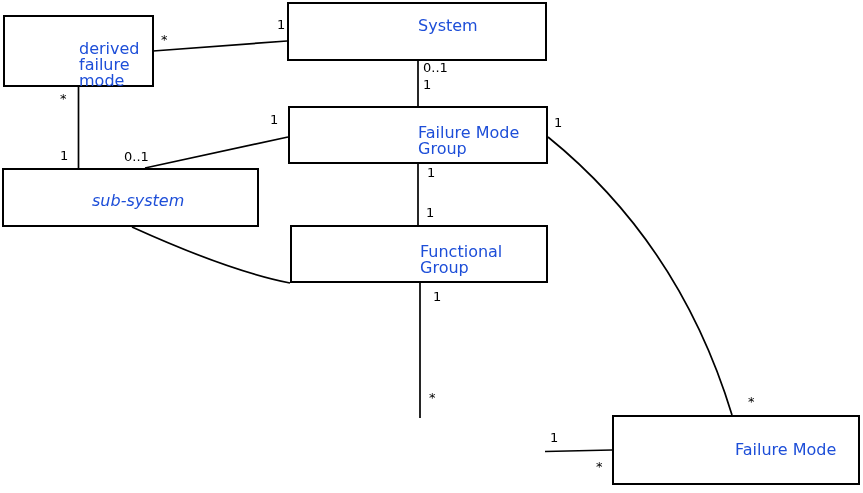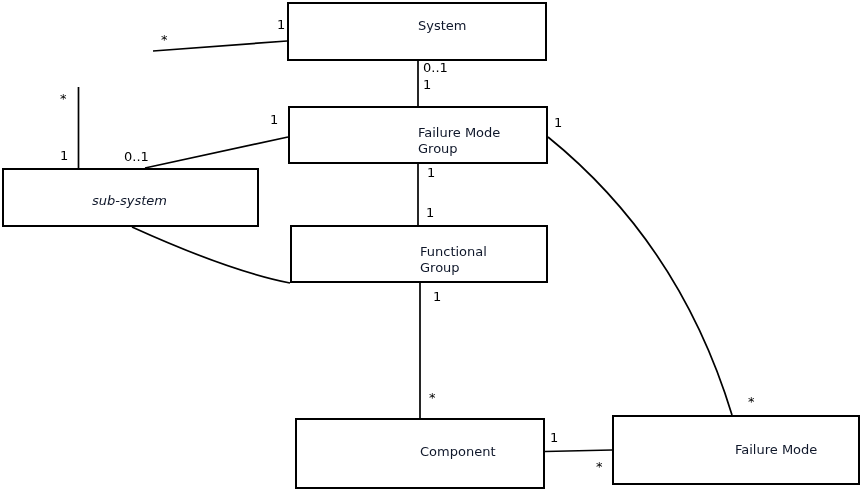--- a/index.html
+++ b/index.html
@@ -23,24 +23,24 @@
     fill: none;
   }
   .node {
     position: absolute;
     box-sizing: border-box;
     border: 2px solid #000000;
     background: #ffffff;
   }
   .node-label {
     position: absolute;
-    font-size: 13px;
+    font-size: 16px;
     line-height: 16px;
     white-space: pre-line;
-    color: #0f172a;
+    color: #1d4ed8;
   }
   .mult {
     position: absolute;
     font-size: 13px;
     line-height: 16px;
     color: #000000;
     white-space: nowrap;
   }
 </style>
 </head>
@@ -53,42 +53,44 @@
     <path d="M78.5 87 L78.5 168"></path>
     <path d="M145 168 L288 137"></path>
     <path d="M418 61 L418 106"></path>
     <path d="M418 164 L418 225"></path>
     <path d="M420 283 L420 418"></path>
     <path d="M545 451.5 L612 450"></path>
     <path d="M548 137 Q680 244 732 415"></path>
     <path d="M132 227 Q229 271 290 283"></path>
   </svg>
 
+  <div class="node" style="left:3px; top:15px; width:151px; height:72px;">
+    <span class="node-label" style="left:74px; top:24px;">derived
+failure
+mode</span>
+  </div>
 
   <div class="node" style="left:287px; top:2px; width:260px; height:59px;">
     <span class="node-label" style="left:129px; top:14px;">System</span>
   </div>
 
   <div class="node" style="left:288px; top:106px; width:260px; height:58px;">
     <span class="node-label" style="left:128px; top:17px;">Failure Mode
 Group</span>
   </div>
 
   <div class="node" style="left:2px; top:168px; width:257px; height:59px;">
     <span class="node-label" style="left:88px; top:23px;font-style:italic;">sub-system</span>
   </div>
 
   <div class="node" style="left:290px; top:225px; width:258px; height:58px;">
     <span class="node-label" style="left:128px; top:17px;">Functional
 Group</span>
   </div>
 
-  <div class="node" style="left:295px; top:418px; width:250px; height:71px;">
-    <span class="node-label" style="left:123px; top:24px;">Component</span>
-  </div>
 
   <div class="node" style="left:612px; top:415px; width:248px; height:70px;">
     <span class="node-label" style="left:121px; top:25px;">Failure Mode</span>
   </div>
 
   <span class="mult" style="left:161px; top:32px;">*</span>
   <span class="mult" style="left:277px; top:17px;">1</span>
 
   <span class="mult" style="left:60px; top:91px;">*</span>
   <span class="mult" style="left:60px; top:148px;">1</span>

